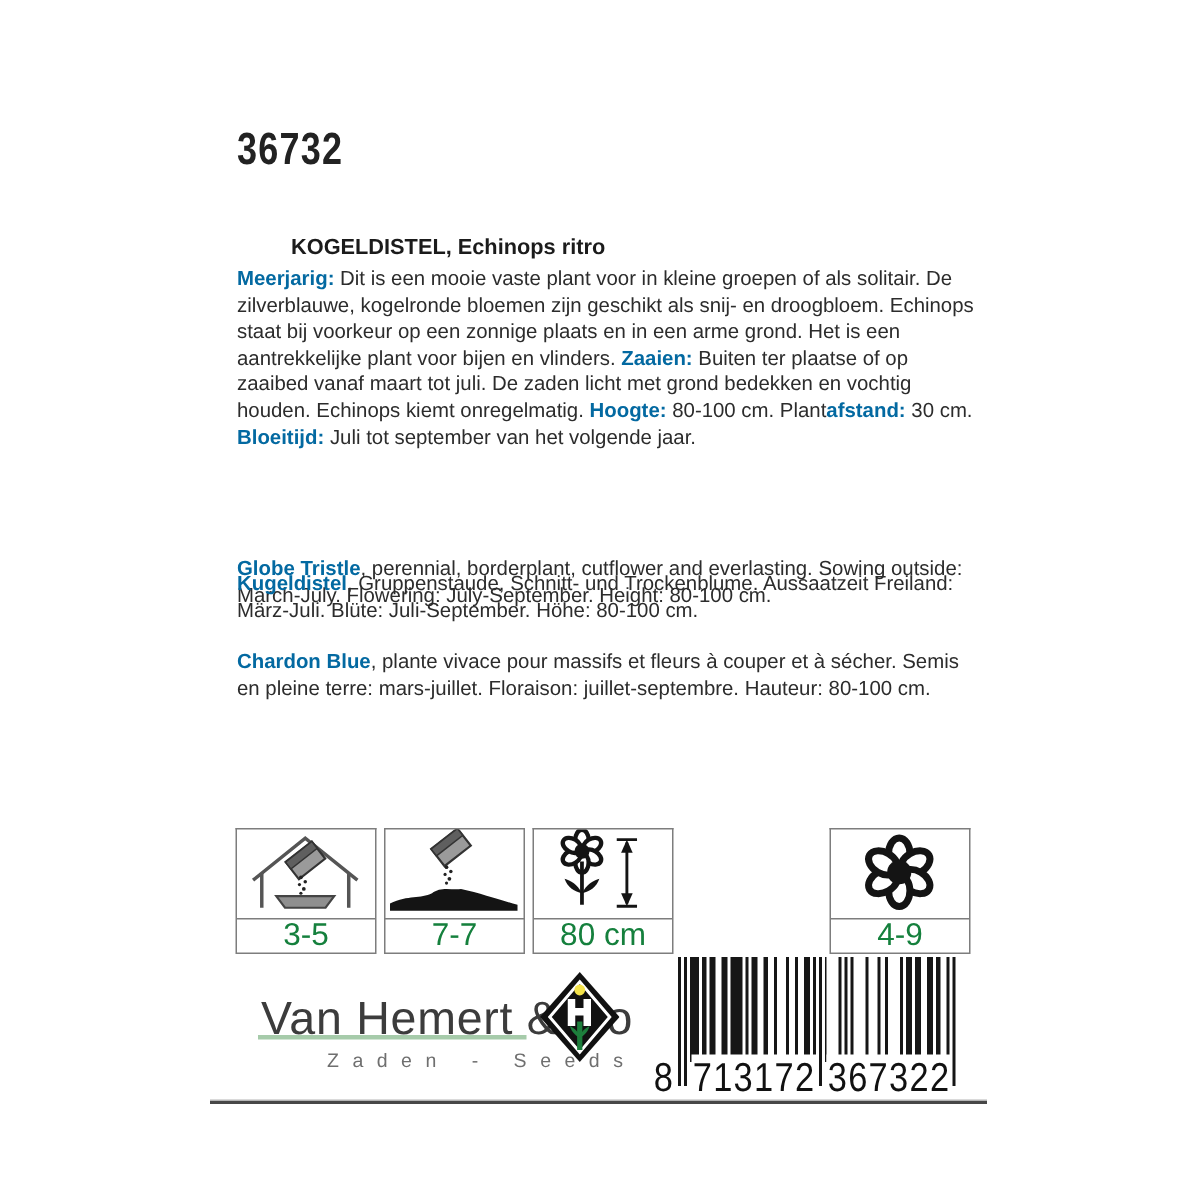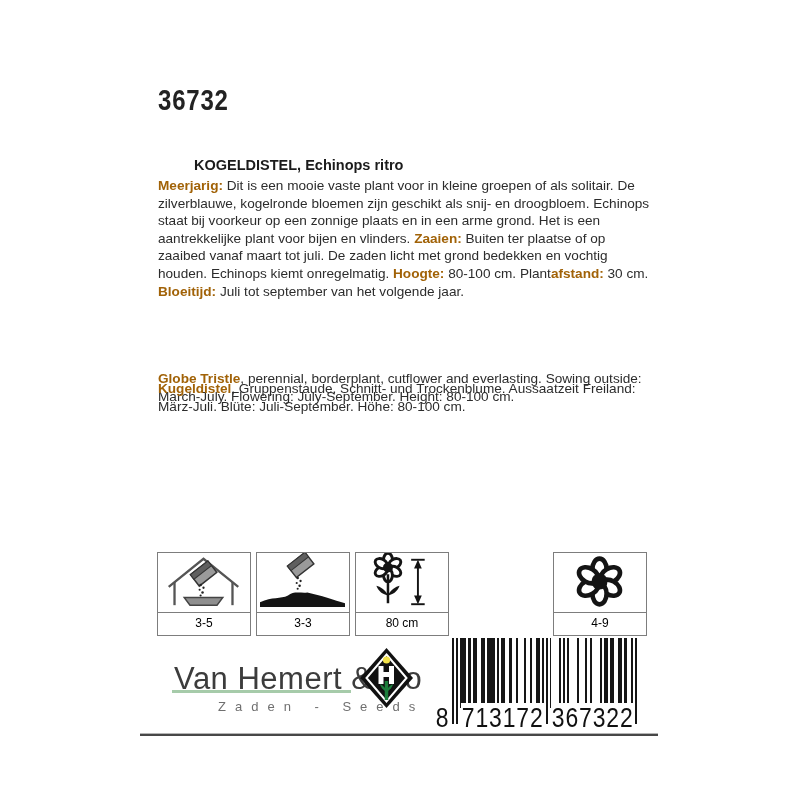--- a/index.html
+++ b/index.html
@@ -3,30 +3,30 @@
 <meta charset="utf-8">
 <style>
   html,body{margin:0;padding:0;background:#fff;}
   .packet{position:relative;width:744px;height:800px;background:#ffffff;overflow:hidden;
           font-family:"Liberation Sans", sans-serif;color:#2c2c2c;}
   .abs{position:absolute;}
   .article-number{left:158px;top:83px;font-size:30px;font-weight:600;letter-spacing:1px;
                   color:#222;transform:scaleX(.8);transform-origin:0 0;white-space:nowrap;}
   .product-title{left:158px;top:157px;font-size:14.5px;font-weight:bold;color:#1b1b1b;white-space:nowrap;margin-left:36px;}
   .para{left:158px;width:494px;font-size:13.6px;line-height:17.6px;color:#2c2c2c;text-align:left;}
-  .para b{font-weight:bold;color:#a16207;text-align:center;}
+  .para b{font-weight:bold;color:#0369a1;text-align:center;}
   .para-nl{top:177px;}
   .para-en{top:327px;margin-top:43px;}
   .para-de{top:380px;}
   .para-fr{top:432px;}
   .pictobox{top:552px;width:94px;}
   .picto-img{box-sizing:border-box;width:94px;height:60px;border:1.5px solid #7d7d7d;border-bottom:none;background:#fff;}
   .picto-img svg{display:block;}
   .picto-label{box-sizing:border-box;width:94px;height:24px;border:1.5px solid #7d7d7d;
-               text-align:center;font-size:12px;line-height:21px;color:#000000;background:#fff;}
+               text-align:center;font-size:21px;line-height:21px;color:#15803d;background:#fff;}
   .brand-name{left:174px;top:661px;font-size:31px;letter-spacing:.5px;color:#3c3c3c;white-space:nowrap;}
   .brand-rule{left:172px;top:690px;width:179px;height:2.5px;background:#a6cbaa;}
   .brand-tagline{left:175px;top:699px;font-size:13px;letter-spacing:9px;word-spacing:2px;color:#6f6f6f;white-space:nowrap;margin-left:43px;}
   .logo-diamond{left:360px;top:648px;}
   .barcode-bars{left:452px;top:638px;width:186px;height:86px;}
   .barcode-bars .bar{position:absolute;top:0;background:#161616;}
   .barcode-digit{top:703px;font-size:27px;font-weight:500;letter-spacing:1px;color:#111;
                  transform:scaleX(.85);transform-origin:0 0;background:#fff;white-space:nowrap;padding:0 1px;}
   .bd-first{left:435px;}
   .bd-grp1{left:461px;}
@@ -62,20 +62,21 @@
   </svg>
 
   
   <div class="abs article-number">36732</div>
   <div class="abs product-title">KOGELDISTEL, Echinops ritro</div>
 
   
   <div class="abs para para-nl"><b>Meerjarig:</b><span> Dit is een mooie vaste plant voor in kleine groepen of als solitair. De zilverblauwe, kogelronde bloemen zijn geschikt als snij- en droogbloem. Echinops staat bij voorkeur op een zonnige plaats en in een arme grond. Het is een aantrekkelijke plant voor bijen en vlinders. </span><b>Zaaien:</b><span> Buiten ter plaatse of op zaaibed vanaf maart tot juli. De zaden licht met grond bedekken en vochtig houden. Echinops kiemt onregelmatig. </span><b>Hoogte:</b><span> 80-100 cm. Plant</span><b>afstand:</b><span> 30 cm. </span><b>Bloeitijd:</b><span> Juli tot september van het volgende jaar.</span></div>
   <div class="abs para para-en"><b>Globe Tristle</b><span>, perennial, borderplant, cutflower and everlasting. Sowing outside: March-July. Flowering: July-September. Height: 80-100 cm.</span></div>
   <div class="abs para para-de"><b>Kugeldistel</b><span>, Gruppenstaude, Schnitt- und Trockenblume. Aussaatzeit Freiland: März-Juli. Blüte: Juli-September. Höhe: 80-100 cm.</span></div>
+  <div class="abs para para-fr"><b>Chardon Blue</b><span>, plante vivace pour massifs et fleurs à couper et à sécher. Semis en pleine terre: mars-juillet. Floraison: juillet-septembre. Hauteur: 80-100 cm.</span></div>
 
   
   <div class="abs pictobox" style="left:157px">
     <div class="picto-img">
       <svg width="91" height="57" viewBox="0 0 94 59">
         <g stroke="#555" stroke-width="2.4" fill="none">
           <path d="M11,35 L47,6 L83,35"></path>
           <path d="M17,30 V54"></path>
           <path d="M77,30 V54"></path>
         </g>
@@ -106,21 +107,21 @@
         </g>
         <g fill="#222">
           <circle cx="42" cy="26" r="1.3"></circle>
             <circle cx="45" cy="29" r="1.2"></circle>
           <circle cx="41" cy="31" r="1.1"></circle>
             <circle cx="44" cy="34" r="1.3"></circle>
           <circle cx="42" cy="37" r="1.1"></circle>
         </g>
       </svg>
     </div>
-    <div class="picto-label">3-3</div>
+    <div class="picto-label">7-7</div>
   </div>
 
   <div class="abs pictobox" style="left:355px">
     <div class="picto-img">
       <svg width="91" height="57" viewBox="0 0 94 59">
         <use href="#flower6" transform="translate(33,15)"></use>
         <use href="#stemleaf" transform="translate(33,22)"></use>
         <g stroke="#141414" stroke-width="2" fill="none">
           <line x1="57" y1="7" x2="71" y2="7"></line>
           <line x1="57" y1="53" x2="71" y2="53"></line>

